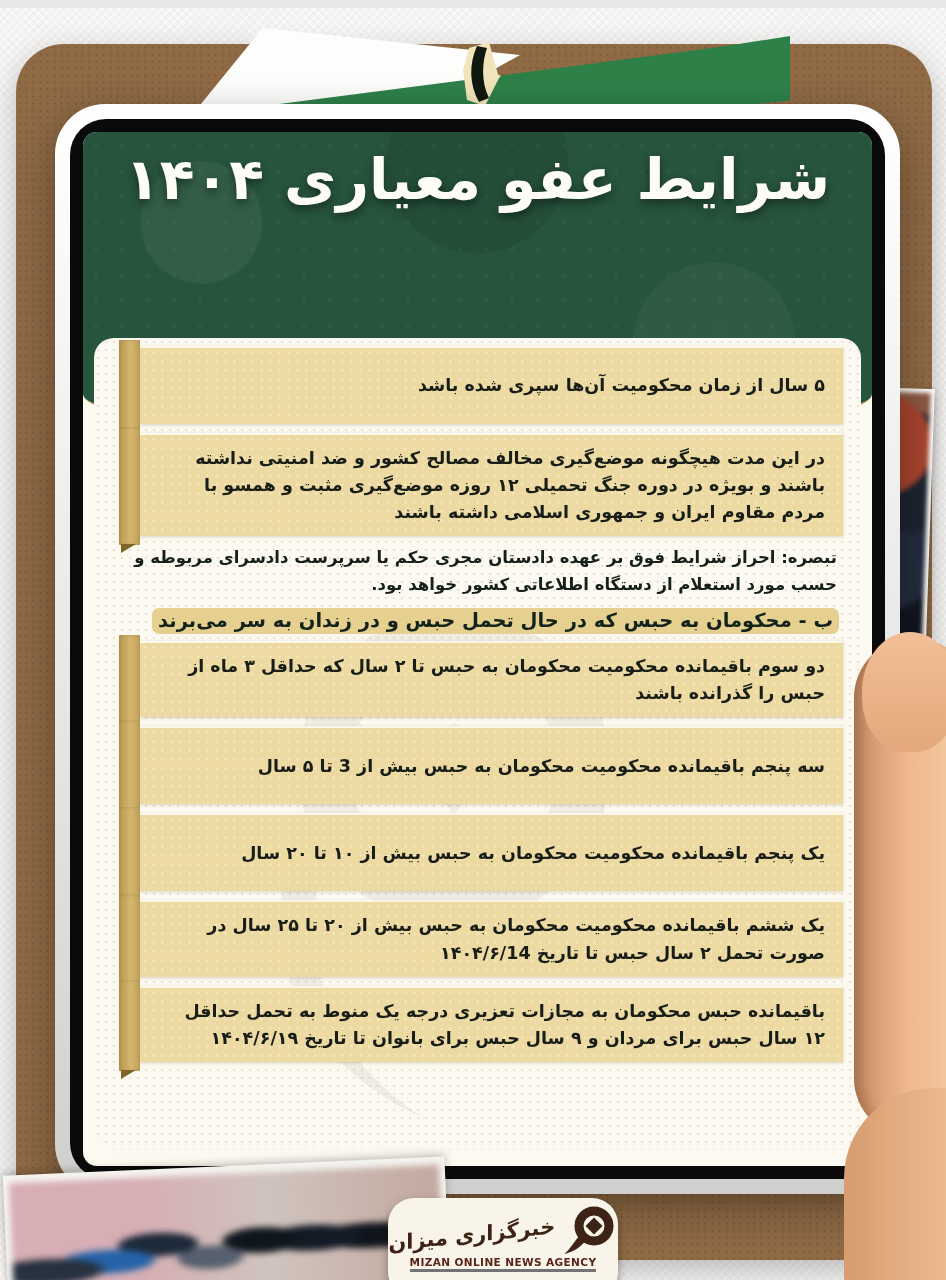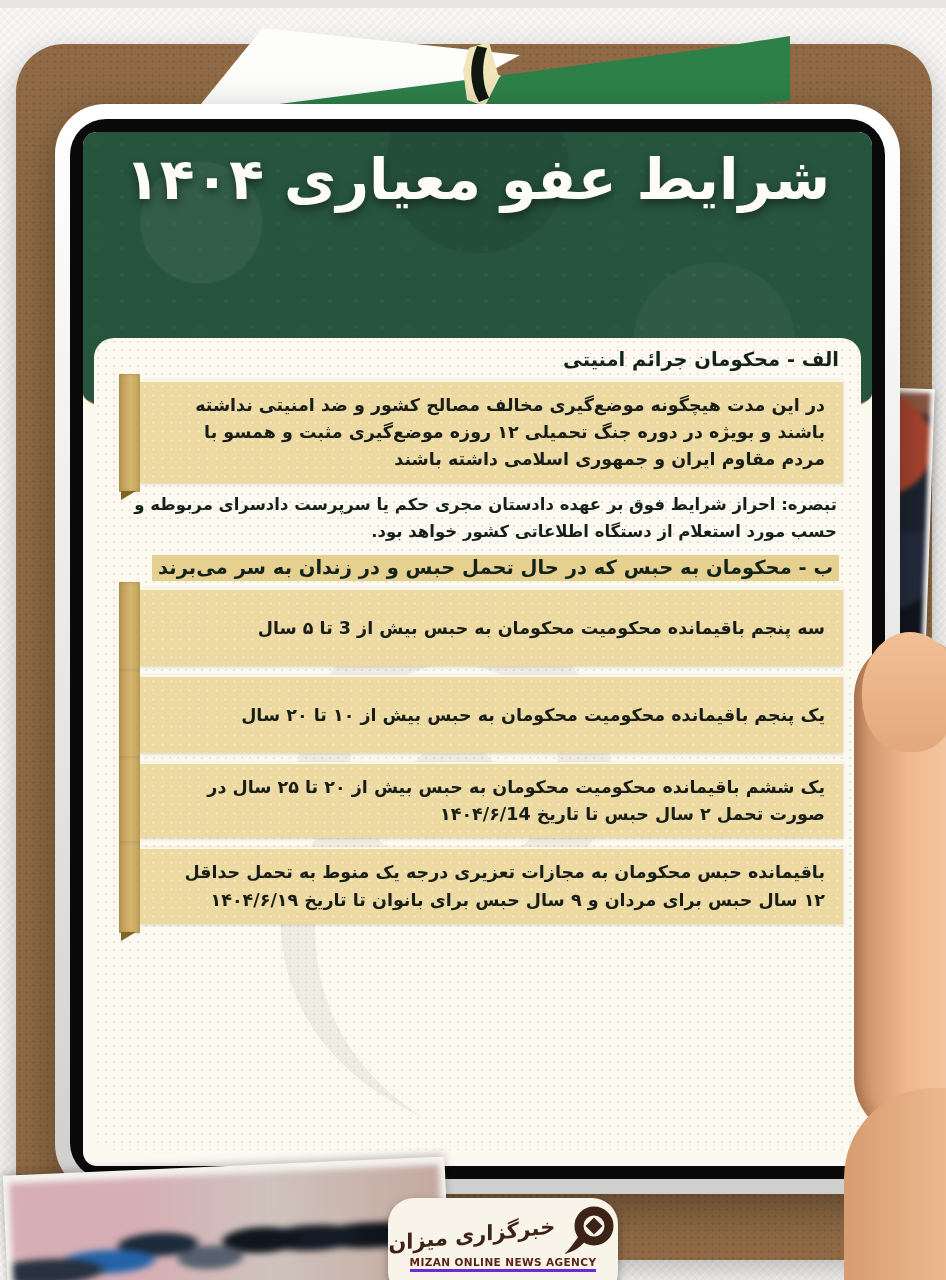--- a/index.html
+++ b/index.html
@@ -67,21 +67,21 @@
     direction:rtl;text-align:right;color:#efe8cf;font-size:20.5px;font-weight:700;line-height:1.55;}
   
   .panel{position:absolute;left:11px;right:11px;top:206px;bottom:16px;border-radius:20px;
     background:#fbf9f0;
     background-image:radial-gradient(rgba(185,172,140,.30) 1px,transparent 1.3px);
     background-size:8px 8px;
     direction:rtl;padding:8px 16px 10px 16px;box-sizing:border-box;
     display:flex;flex-direction:column;gap:9px;overflow:hidden;}
   .watermark{position:absolute;left:110px;top:240px;opacity:.08;pointer-events:none;}
   .sec-label{font-size:19.5px;font-weight:700;color:#13231b;margin:2px 6px 0 0;position:relative;z-index:2;}
-  .sec-label .hl{background:#e6d08f;padding:1px 6px 2px 6px;border-radius:0;}
+  .sec-label .hl{background:#e6d08f;padding:1px 6px 2px 6px;border-radius:7px;}
   .ribbon{position:relative;margin-right:2px;margin-left:10px;z-index:2;}
   .ribbon .tab{position:absolute;right:auto;left:-1px;top:-6px;bottom:-9px;width:21px;
     background:linear-gradient(90deg,#ba9750,#d5b66e 55%,#c3a35c);border-radius:1px;
     box-shadow:inset 0 0 4px rgba(0,0,0,.15);}
   .ribbon .tab::after{content:"";position:absolute;left:2px;bottom:-8px;
     border-top:9px solid #7e6527;border-right:15px solid transparent;}
   .ribbon .body{margin-left:20px;background:#ecdaa2;
     background-image:radial-gradient(rgba(255,255,255,.35) 1px,transparent 1.3px);
     background-size:9px 9px;
     border-top:2px solid rgba(255,255,255,.75);
@@ -100,21 +100,21 @@
   .palm{position:absolute;left:4px;top:480px;width:140px;height:230px;border-radius:90px 20px 0 0;
     background:linear-gradient(90deg,#d79c70,#f3c49b);}
   
   .logo-box{position:absolute;left:388px;top:1190px;width:230px;height:100px;border-radius:26px;
     background:#f8f4e9;box-shadow:0 4px 10px rgba(0,0,0,.35);z-index:6;
     display:flex;flex-direction:column;align-items:center;justify-content:flex-start;padding-top:6px;box-sizing:border-box;}
   .logo-row{display:flex;align-items:center;gap:4px;direction:rtl;}
   .logo-fa{font-size:21px;font-weight:700;color:#3d2316;transform:rotate(-6deg) skewX(-6deg);
     letter-spacing:-1px;margin-top:8px;}
   .logo-en{font-size:10.5px;font-weight:700;color:#5a2418;letter-spacing:.4px;
-    border-bottom:3px solid #6d28d9;padding-bottom:1px;margin-top:-2px;}
+    border-bottom:3px solid #737373;padding-bottom:1px;margin-top:-2px;}
   .z2{z-index:2;} .z3{z-index:3;} .z4{z-index:4;} .z5{z-index:5;}
 </style>
 </head>
 <body>
 
 <div class="canvas">
 
   <div class="board"></div>
 
   <div class="flag-wrap">
@@ -144,38 +144,47 @@
           <div class="title">شرایط عفو معیاری ۱۴۰۴</div>
         </div>
 
         <div class="panel">
           <svg class="watermark" width="440" height="560" viewBox="0 0 440 560">
             <circle cx="250" cy="190" r="130" fill="none" stroke="#6b655a" stroke-width="52"></circle>
             <rect x="218" y="158" width="64" height="64" fill="#6b655a" transform="rotate(45 250 190)"></rect>
             <path d="M130 240 C90 360 110 470 220 540 C130 500 60 420 80 300 Z" fill="#6b655a"></path>
           </svg>
 
-          <div class="sec-label">
-            <span>الف - محکومان جرائم امنیتی</span>
-          </div>
-
+
+          <div class="ribbon tall">
+            <div class="tab"></div>
+            <div class="body">
+              <p>۵ سال از زمان محکومیت آن‌ها سپری شده باشد</p>
+            </div>
+          </div>
 
           <div class="ribbon">
             <div class="tab"></div>
             <div class="body">
               <p>در این مدت هیچگونه موضع‌گیری مخالف مصالح کشور و ضد امنیتی نداشته باشند و بویژه در دوره جنگ تحمیلی ۱۲ روزه موضع‌گیری مثبت و همسو با مردم مقاوم ایران و جمهوری اسلامی داشته باشند</p>
             </div>
           </div>
 
           <div class="note">تبصره: احراز شرایط فوق بر عهده دادستان مجری حکم یا سرپرست دادسرای مربوطه و حسب مورد استعلام از دستگاه اطلاعاتی کشور خواهد بود.</div>
 
           <div class="sec-label">
             <span class="hl">ب - محکومان به حبس که در حال تحمل حبس و در زندان به سر می‌برند</span>
           </div>
 
+          <div class="ribbon">
+            <div class="tab"></div>
+            <div class="body">
+              <p>دو سوم باقیمانده محکومیت محکومان به حبس تا ۲ سال که حداقل ۳ ماه از حبس را گذرانده باشند</p>
+            </div>
+          </div>
 
           <div class="ribbon tall">
             <div class="tab"></div>
             <div class="body">
               <p>سه پنجم باقیمانده محکومیت محکومان به حبس بیش از 3 تا ۵ سال</p>
             </div>
           </div>
 
 
           <div class="ribbon tall">

